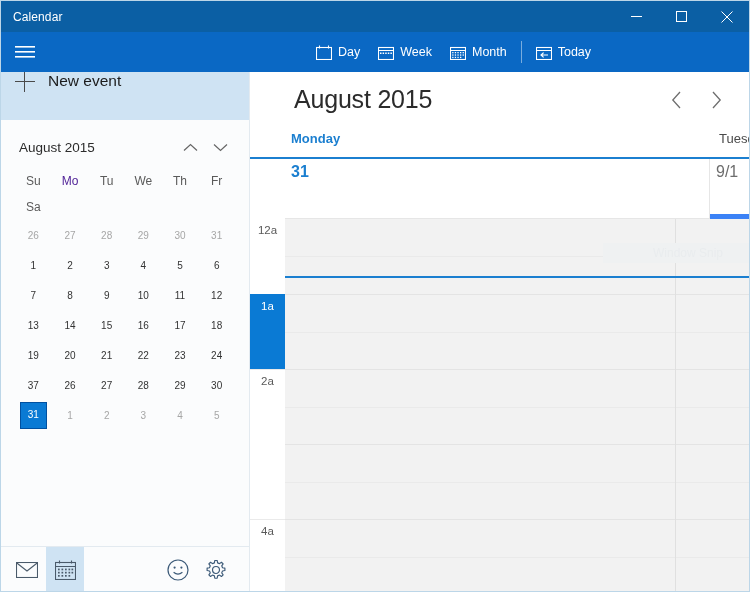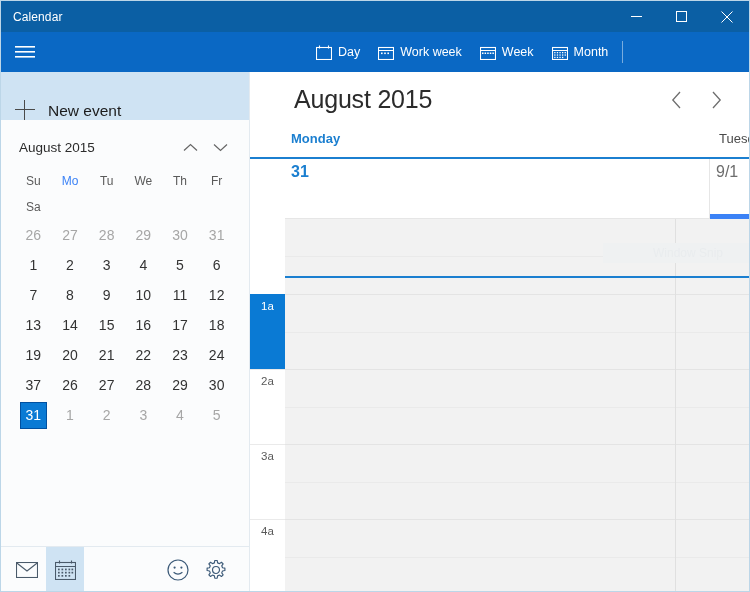--- a/index.html
+++ b/index.html
@@ -106,21 +106,21 @@
     width: 249px;
     height: 520px;
     background: #fbfcfd;
     border-right: 1px solid #e3eaf0;
     box-sizing: border-box;
   }
   .new-event {
     height: 48px;
     background: #cfe3f3;
     display: flex;
-    align-items: flex-end;
+    align-items: flex-start;
     padding-left: 14px;
     cursor: default;
     box-sizing: border-box;
   }
   .new-event .plus {
     width: 20px; height: 20px;
     position: relative;
     margin-right: 13px;
   }
   .new-event .plus::before,
@@ -164,34 +164,34 @@
     row-gap: 0;
   }
   .dow {
     text-align: center;
     font-size: 12px;
     color: #5a5a5a;
     height: 26px;
     line-height: 26px;
     user-select: none;
   }
-  .dow.accent { color: #3b82f6; }
+  .dow.accent { color: #4c1d95; }
   .daycell {
     height: 30px;
     display: flex;
     align-items: center;
     justify-content: center;
     cursor: default;
   }
   .daynum {
     width: 27px;
     height: 27px;
     line-height: 27px;
     text-align: center;
-    font-size: 14px;
+    font-size: 10px;
     color: #333333;
     box-sizing: border-box;
   }
   .daynum.muted { color: #a6a6a6; }
   .daynum.today {
     background: #0a7ad4;
     color: #ffffff;
     border: 1.5px solid #0050a0;
     line-height: 24px;
   }
@@ -411,32 +411,20 @@
       <div class="cmd-item">
         <span class="ic">
           <svg width="16" height="15" viewBox="0 0 16 15">
             <rect x="0.5" y="2.5" width="15" height="12" fill="none" stroke="#ffffff" stroke-width="1.1"></rect>
             <path d="M3.5 0.5 L3.5 3.5 M12.5 0.5 L12.5 3.5" stroke="#ffffff" stroke-width="1.1"></path>
           </svg>
         </span>
         <span>Day</span>
       </div>
 
-      <div class="cmd-item">
-        <span class="ic">
-          <svg width="16" height="15" viewBox="0 0 16 15">
-            <rect x="0.5" y="2.5" width="15" height="12" fill="none" stroke="#ffffff" stroke-width="1.1"></rect>
-            <path d="M0.5 5.5 L15.5 5.5" stroke="#ffffff" stroke-width="1"></path>
-            <rect x="3" y="7.5" width="1.6" height="1.6" fill="#ffffff"></rect>
-            <rect x="6.2" y="7.5" width="1.6" height="1.6" fill="#ffffff"></rect>
-            <rect x="9.4" y="7.5" width="1.6" height="1.6" fill="#ffffff"></rect>
-          </svg>
-        </span>
-        <span>Work week</span>
-      </div>
 
       <div class="cmd-item">
         <span class="ic">
           <svg width="16" height="15" viewBox="0 0 16 15">
             <rect x="0.5" y="2.5" width="15" height="12" fill="none" stroke="#ffffff" stroke-width="1.1"></rect>
             <path d="M0.5 5.5 L15.5 5.5" stroke="#ffffff" stroke-width="1"></path>
             <rect x="2" y="7.5" width="1.5" height="1.5" fill="#ffffff"></rect>
             <rect x="4.6" y="7.5" width="1.5" height="1.5" fill="#ffffff"></rect>
             <rect x="7.2" y="7.5" width="1.5" height="1.5" fill="#ffffff"></rect>
             <rect x="9.8" y="7.5" width="1.5" height="1.5" fill="#ffffff"></rect>
@@ -467,20 +455,30 @@
               <rect x="7.4" y="11.8" width="1.3" height="1.3"></rect>
                 <rect x="10" y="11.8" width="1.3" height="1.3"></rect>
             </g>
           </svg>
         </span>
         <span>Month</span>
       </div>
 
       <div class="cmd-sep"></div>
 
+      <div class="cmd-item">
+        <span class="ic">
+          <svg width="16" height="15" viewBox="0 0 16 15">
+            <rect x="0.5" y="2.5" width="15" height="12" fill="none" stroke="#ffffff" stroke-width="1.1"></rect>
+            <path d="M0.5 5.5 L15.5 5.5" stroke="#ffffff" stroke-width="1"></path>
+            <path d="M12 10 L5 10 M7.6 7.6 L5 10 L7.6 12.4" stroke="#ffffff" stroke-width="1.2" fill="none"></path>
+          </svg>
+        </span>
+        <span>Today</span>
+      </div>
 
     </div>
   </div>
 
   <div class="sidebar">
 
     <div class="new-event">
       <span class="plus"></span>
       <span class="new-event-label">New event</span>
     </div>
@@ -726,21 +724,21 @@
           <div class="hour-block first" style="top: 0px;"></div>
           <div class="hour-block" style="top: 75px;"></div>
           <div class="hour-block" style="top: 150px;"></div>
           <div class="hour-block" style="top: 225px;"></div>
           <div class="hour-block" style="top: 300px;"></div>
         </div>
       <div class="col-divider"></div>
       <div class="watermark" style="left:353px; top:24px;">Window Snip</div>
       <div class="current-line" style="top:57px;"></div>
       <div class="gutter" id="hour-gutter">
+          <div class="hour-label first" style="top: 0px;">12a</div>
           <div class="hour-label sel" style="top: 75px;">1a</div>
           <div class="hour-label" style="top: 150px;">2a</div>
-          <div class="hour-label" style="top: 225px;">3a</div>
           <div class="hour-label" style="top: 300px;">4a</div>
         </div>
     </div>
 
   </div>
 </div>
 
 </body></html>

